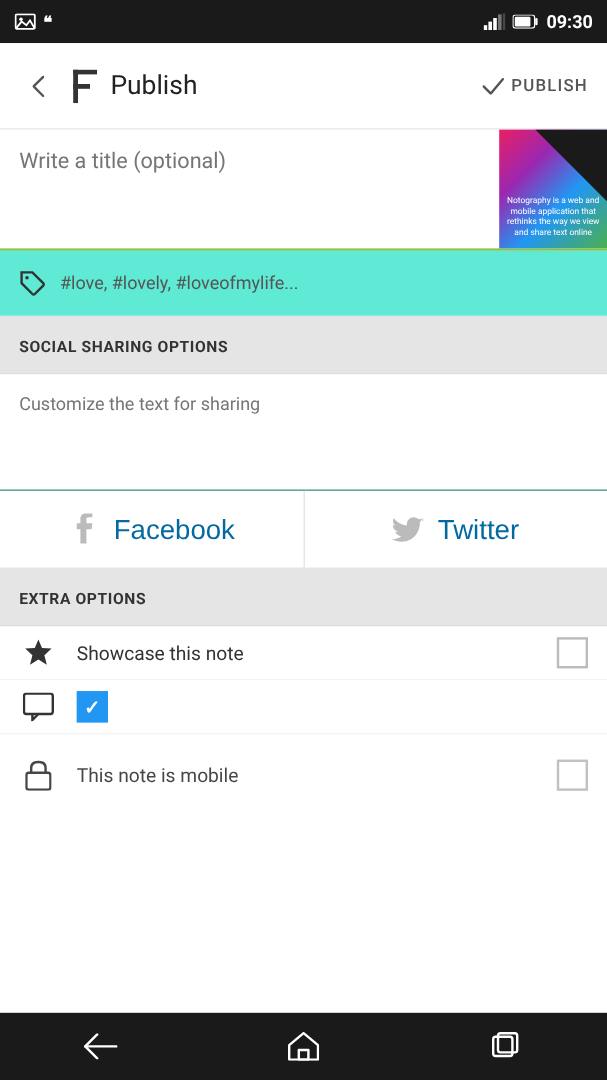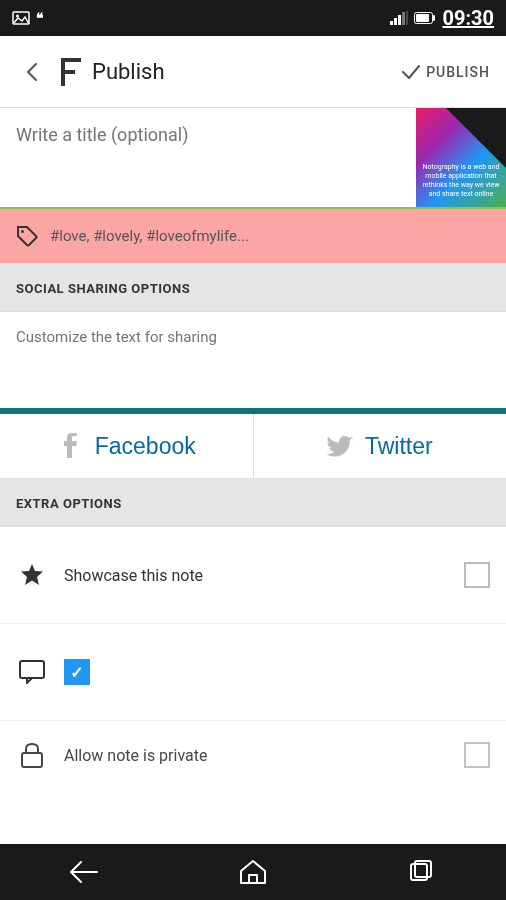--- a/index.html
+++ b/index.html
@@ -25,23 +25,22 @@
     }
     .status-bar-left {
       display: flex;
       align-items: center;
       gap: 6px;
     }
     .status-bar-right {
       display: flex;
       align-items: center;
       gap: 6px;
-      font-size: 20px;
+      font-size: 15px;
       font-weight: bold;
-      text-decoration: underline;
     }
 
     
     .nav-bar {
       height: 72px;
       background: #fff;
       display: flex;
       align-items: center;
       padding: 0 16px;
       border-bottom: 1px solid #e0e0e0;
@@ -133,21 +132,21 @@
       color: #fff;
       line-height: 1.3;
       text-align: center;
     }
 
     
     .tags-row {
       display: flex;
       align-items: center;
       padding: 16px 16px;
-      background: #fca5a5;
+      background: #5eead4;
       border-bottom: 1px solid #e8e8e8;
       gap: 12px;
     }
     .tag-icon {
       color: #333;
       font-size: 20px;
     }
     .tags-text {
       color: #555;
       font-size: 15px;
@@ -164,21 +163,21 @@
       font-weight: 700;
       color: #333;
       letter-spacing: 0.5px;
     }
 
     
     .sharing-area {
       background: #fff;
       padding: 16px;
       min-height: 90px;
-      border-bottom: 6px solid #0f766e;
+      border-bottom: 1px solid #0f766e;
     }
     .sharing-input {
       width: 100%;
       border: none;
       outline: none;
       font-size: 15px;
       color: #aaa;
       background: transparent;
       resize: none;
       font-family: inherit;
@@ -212,21 +211,21 @@
     .social-label {
       font-size: 23px;
       color: #0369a1;
       font-weight: 400;
     }
 
     
     .extra-option-row {
       display: flex;
       align-items: center;
-      padding: 32px 16px;
+      padding: 6px 16px;
       background: #fff;
       border-bottom: 1px solid #f0f0f0;
       gap: 16px;
     }
     .option-icon {
       width: 32px;
       height: 32px;
       display: flex;
       align-items: center;
       justify-content: center;
@@ -420,21 +419,21 @@
   <div class="checkbox checked"></div>
 </div>
 
 <div class="private-row">
   <div class="option-icon">
     <svg width="22" height="26" viewBox="0 0 22 26" fill="none" stroke="#333" stroke-width="2">
       <rect x="1" y="11" width="20" height="14" rx="2"></rect>
       <path d="M5,11 L5,7 C5,4 7,2 11,2 C15,2 17,4 17,7 L17,11"></path>
     </svg>
   </div>
-  <span class="option-label">Allow note is private</span>
+  <span class="option-label">This note is mobile</span>
   <div class="checkbox"></div>
 </div>
 
 <div class="bottom-nav">
   <div class="bottom-nav-btn">
     <svg width="28" height="22" viewBox="0 0 28 22" fill="none" stroke="white" stroke-width="2" stroke-linecap="round" stroke-linejoin="round">
       <polyline points="11,1 1,11 11,21"></polyline>
       <line x1="1" y1="11" x2="27" y2="11"></line>
     </svg>
   </div>

